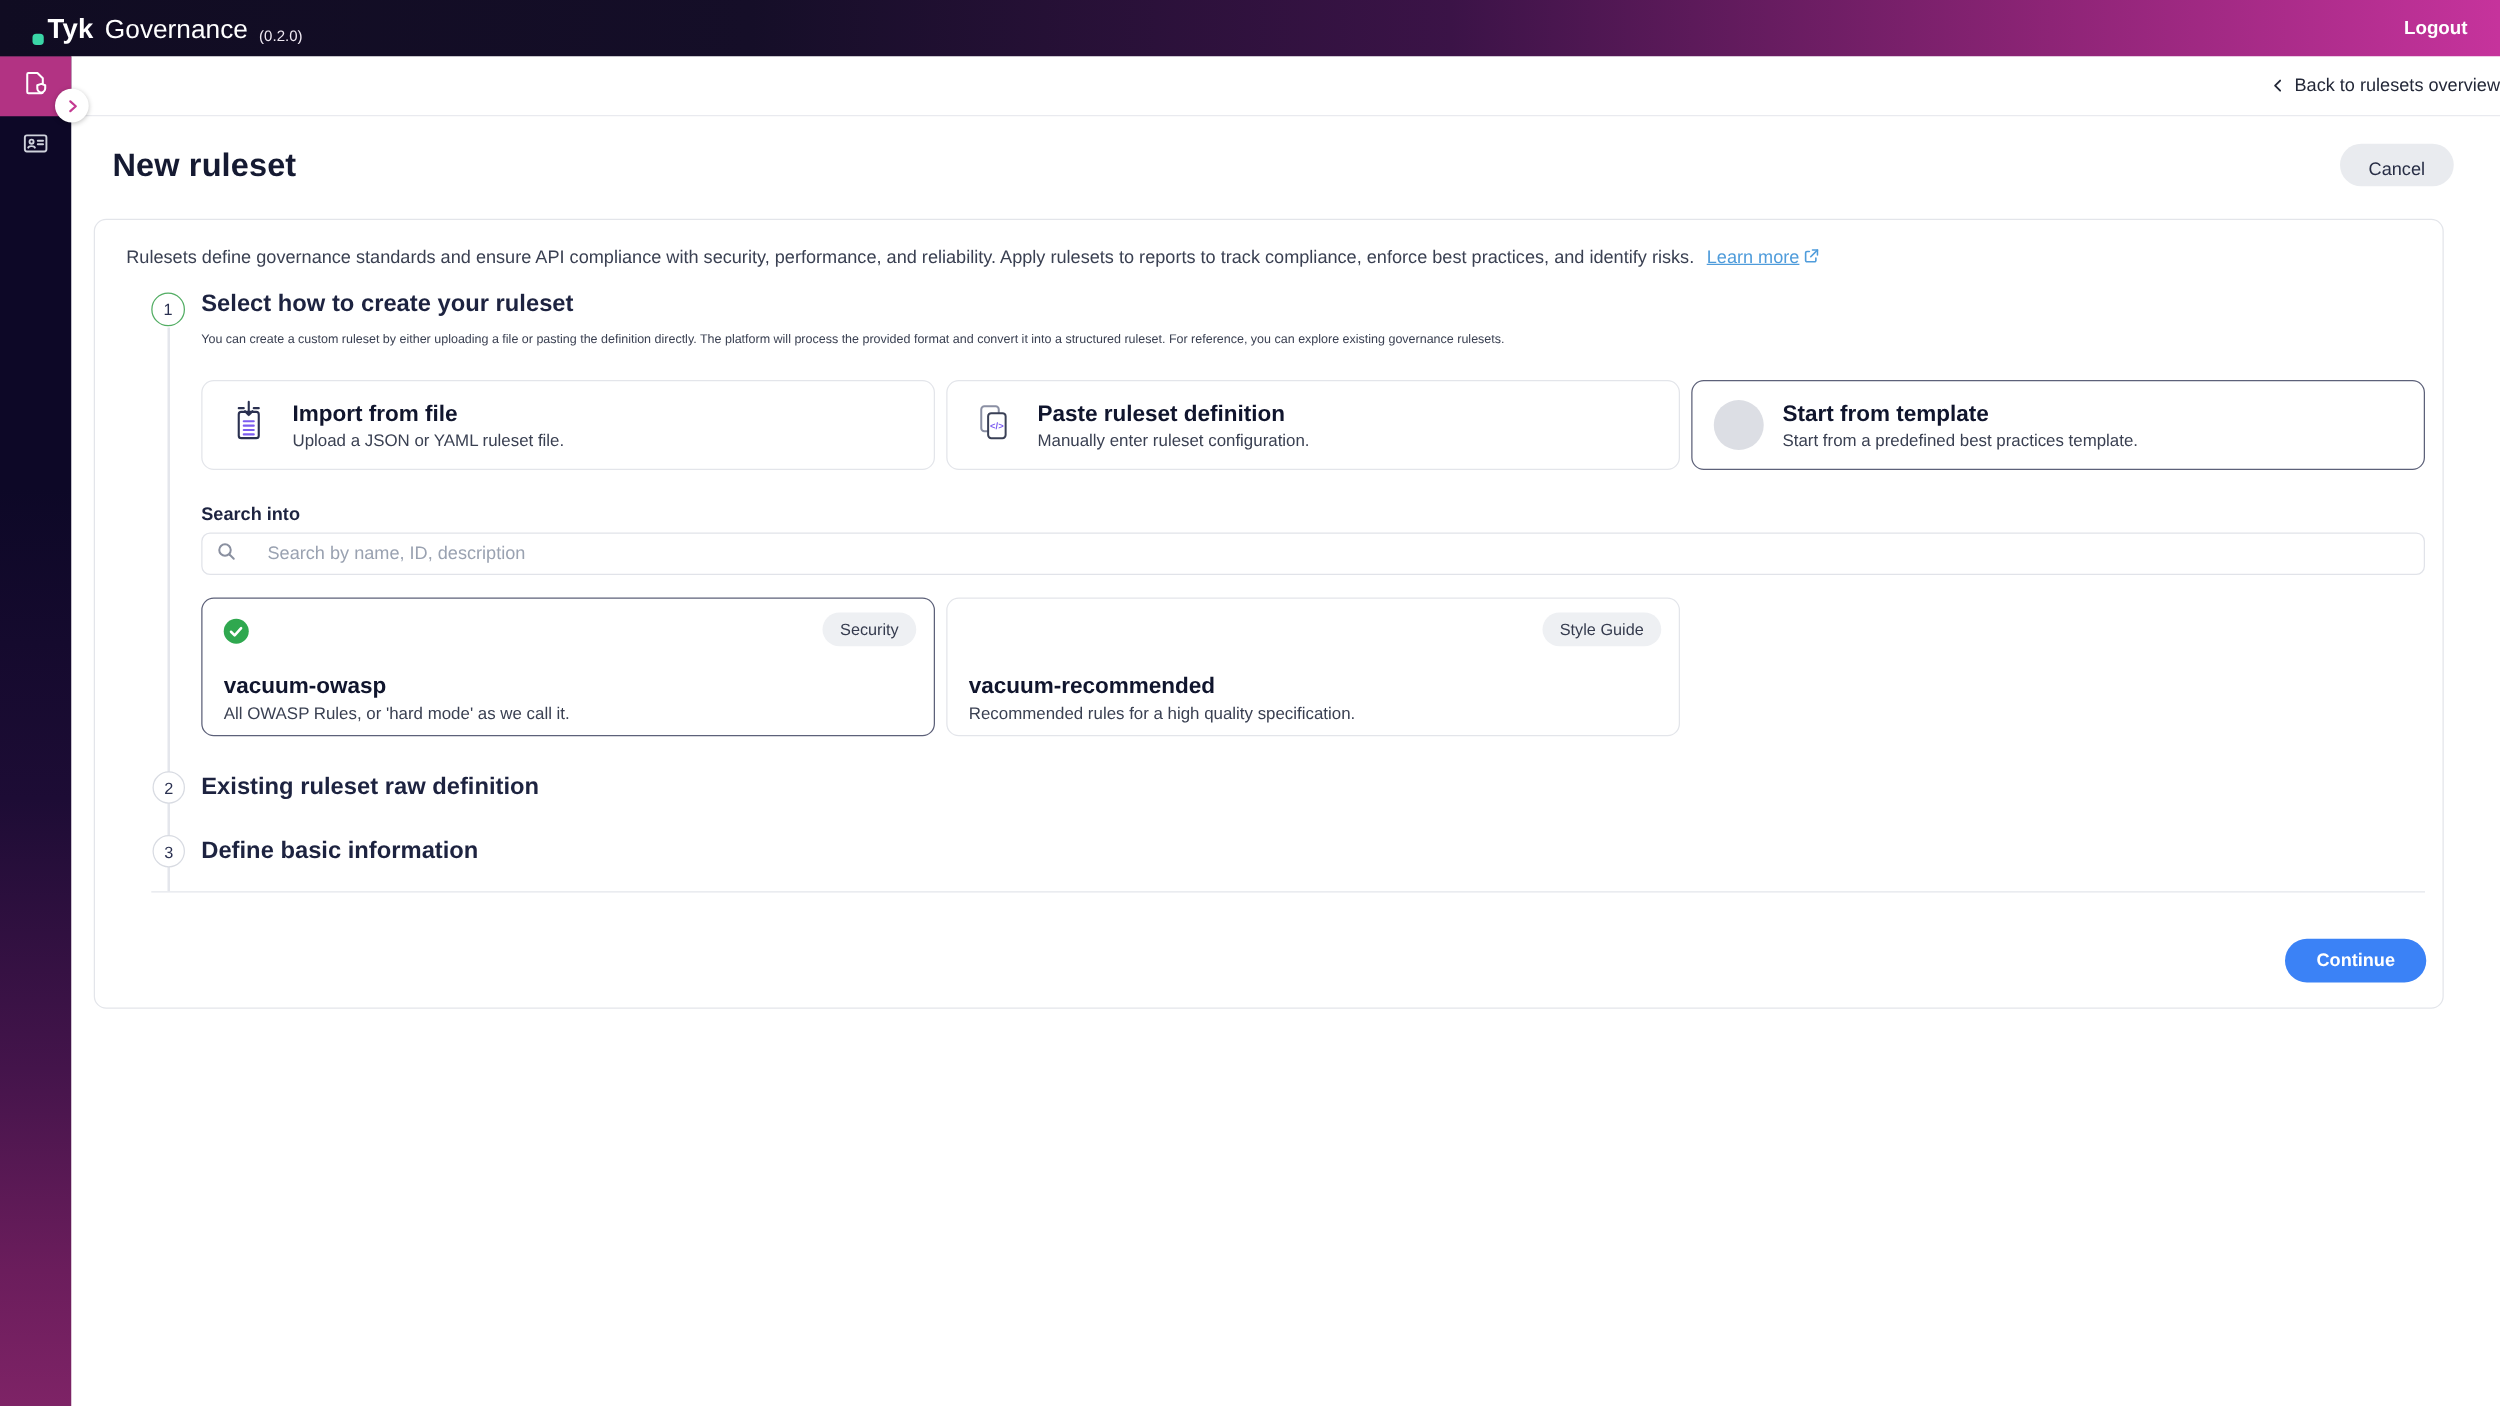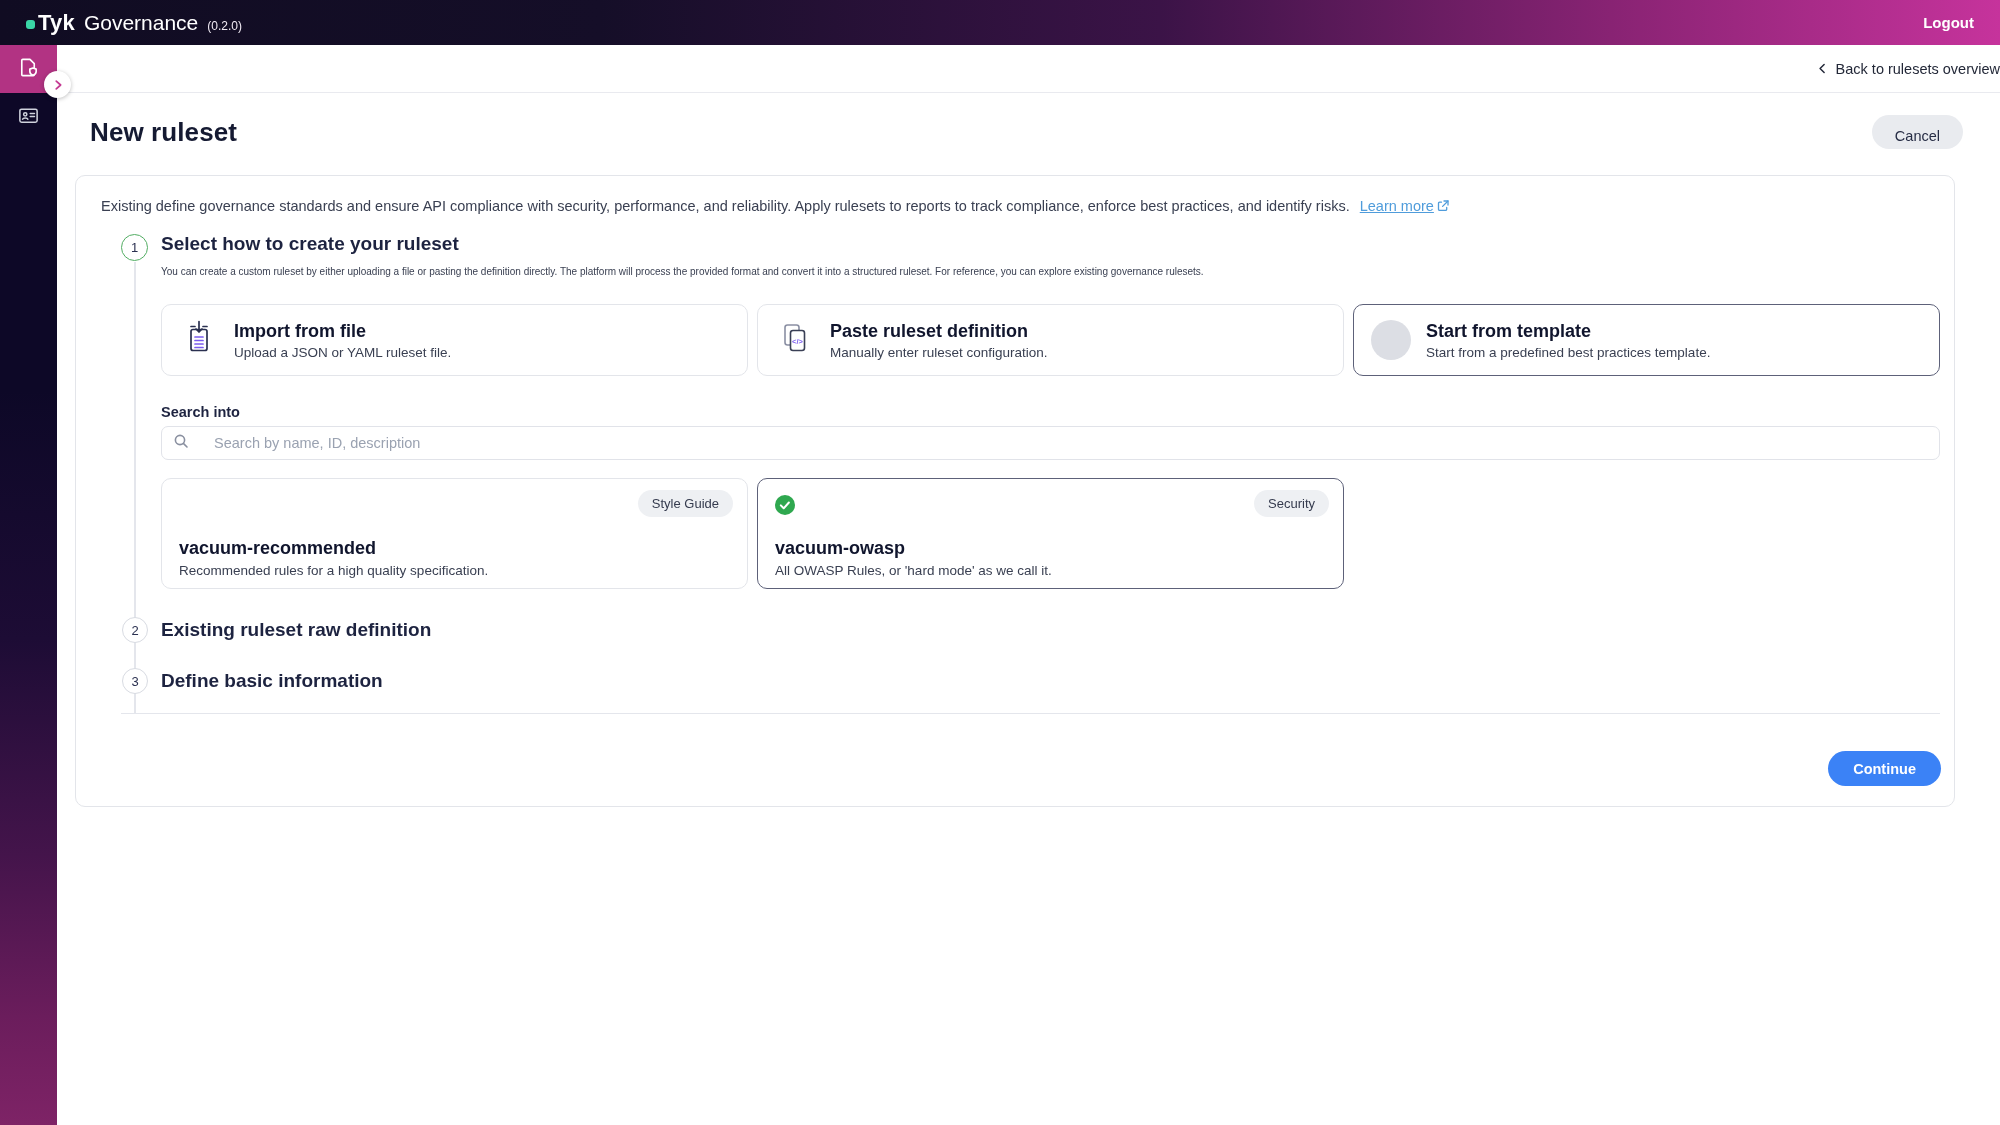--- a/index.html
+++ b/index.html
@@ -4,21 +4,21 @@
 <style>
   * { margin:0; padding:0; box-sizing:border-box; }
   html,body { width:2000px; height:1125px; background:#ffffff; font-family:"Liberation Sans", sans-serif; overflow:hidden; }
 
   
   .topbar {
     position:absolute; left:0; top:0; width:2000px; height:45px;
     background:linear-gradient(90deg,#100c22 0%,#150e28 30%,#3b1347 58%,#8d2476 82%,#c6339c 100%);
     display:flex; align-items:center; padding:0 26px; z-index:30;
   }
-  .logo { display:flex; align-items:center; color:#fff; }
+  .logo { display:flex; align-items:flex-end; color:#fff; }
   .logo-dot { width:9px; height:9px; border-radius:3px; background:#3ad6a6; margin:3px 3px 0 0; }
   .logo-brand { font-size:22px; font-weight:800; letter-spacing:0.2px; }
   .logo-product { font-size:21px; font-weight:500; margin-left:9px; margin-top:1px; }
   .logo-version { font-size:12px; font-weight:400; color:#efe9f2; margin-left:9px; margin-top:6px; }
   .logout { margin-left:auto; color:#fff; font-size:15px; font-weight:700; cursor:pointer; }
 
   
   .sidebar {
     position:absolute; left:0; top:45px; width:57px; height:1080px;
     background:linear-gradient(180deg,#0d0827 0%,#0d0827 32%,#1d0c35 55%,#44144b 75%,#6b1d5c 90%,#7e2366 100%);
@@ -156,21 +156,21 @@
   <div class="header-row">
     <span class="page-title">New ruleset</span>
     <button class="cancel-btn">Cancel</button>
   </div>
 
   <div class="card">
 
     <div class="connector"></div>
 
     <div class="intro">
-      <span>Existing define governance standards and ensure API compliance with security, performance, and reliability. Apply rulesets to reports to track compliance, enforce best practices, and identify risks.</span>
+      <span>Rulesets define governance standards and ensure API compliance with security, performance, and reliability. Apply rulesets to reports to track compliance, enforce best practices, and identify risks.</span>
       <a>Learn more</a><span class="ext-icon"><svg width="12" height="12" viewBox="0 0 12 12" fill="none" stroke="#4f9cdb" stroke-width="1.3" stroke-linecap="round" stroke-linejoin="round">
             <path d="M4.5 2.2H2.6a1.1 1.1 0 0 0-1.1 1.1v6a1.1 1.1 0 0 0 1.1 1.1h6a1.1 1.1 0 0 0 1.1-1.1V7.5"></path>
             <path d="M7 1h4v4"></path>
             <path d="M11 1L5.6 6.4"></path>
           </svg></span>
     </div>
 
     <div class="step-circle green" style="left:45px; top:58px; width:27px; height:27px;">
       <span>1</span>
     </div>
@@ -223,38 +223,38 @@
         <svg width="16" height="16" viewBox="0 0 16 16" fill="none" stroke="#8a90a0" stroke-width="1.6" stroke-linecap="round">
           <circle cx="7" cy="7" r="4.6"></circle>
           <path d="M10.6 10.6L14 14"></path>
         </svg>
       </span>
       <input type="text" placeholder="Search by name, ID, description" style="">
     </div>
 
     <div class="templates-row">
 
-      <div class="template-card">
-        <span class="badge">Style Guide</span>
-        <div class="t-title">vacuum-recommended</div>
-        <div class="t-desc">Recommended rules for a high quality specification.</div>
-      </div>
-
       <div class="template-card selected">
         <span class="check-wrap">
           <svg width="22" height="22" viewBox="0 0 22 22">
             <circle cx="11" cy="11" r="10" fill="#2fa84f"></circle>
             <path d="M6.8 11.4l2.9 2.9 5.2-5.8" stroke="#ffffff" stroke-width="2" fill="none" stroke-linecap="round" stroke-linejoin="round"></path>
           </svg>
         </span>
         <span class="badge">Security</span>
         <div class="t-title">vacuum-owasp</div>
         <div class="t-desc">All OWASP Rules, or 'hard mode' as we call it.</div>
       </div>
 
+      <div class="template-card">
+        <span class="badge">Style Guide</span>
+        <div class="t-title">vacuum-recommended</div>
+        <div class="t-desc">Recommended rules for a high quality specification.</div>
+      </div>
+
     </div>
 
     <div class="step-circle" style="left:46px; top:441px;">
       <span>2</span>
     </div>
     <div class="step-title" style="left:85px; top:443px;">Existing ruleset raw definition</div>
 
     <div class="step-circle" style="left:46px; top:492px;">
       <span>3</span>
     </div>

